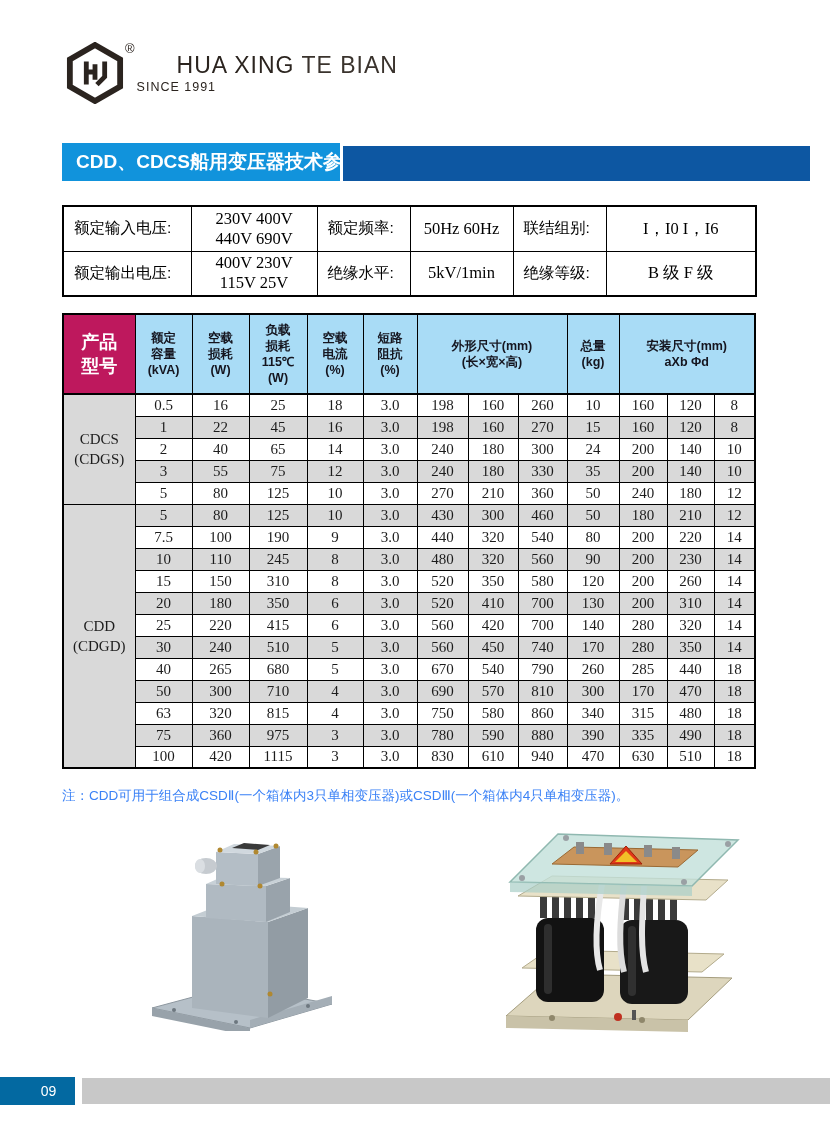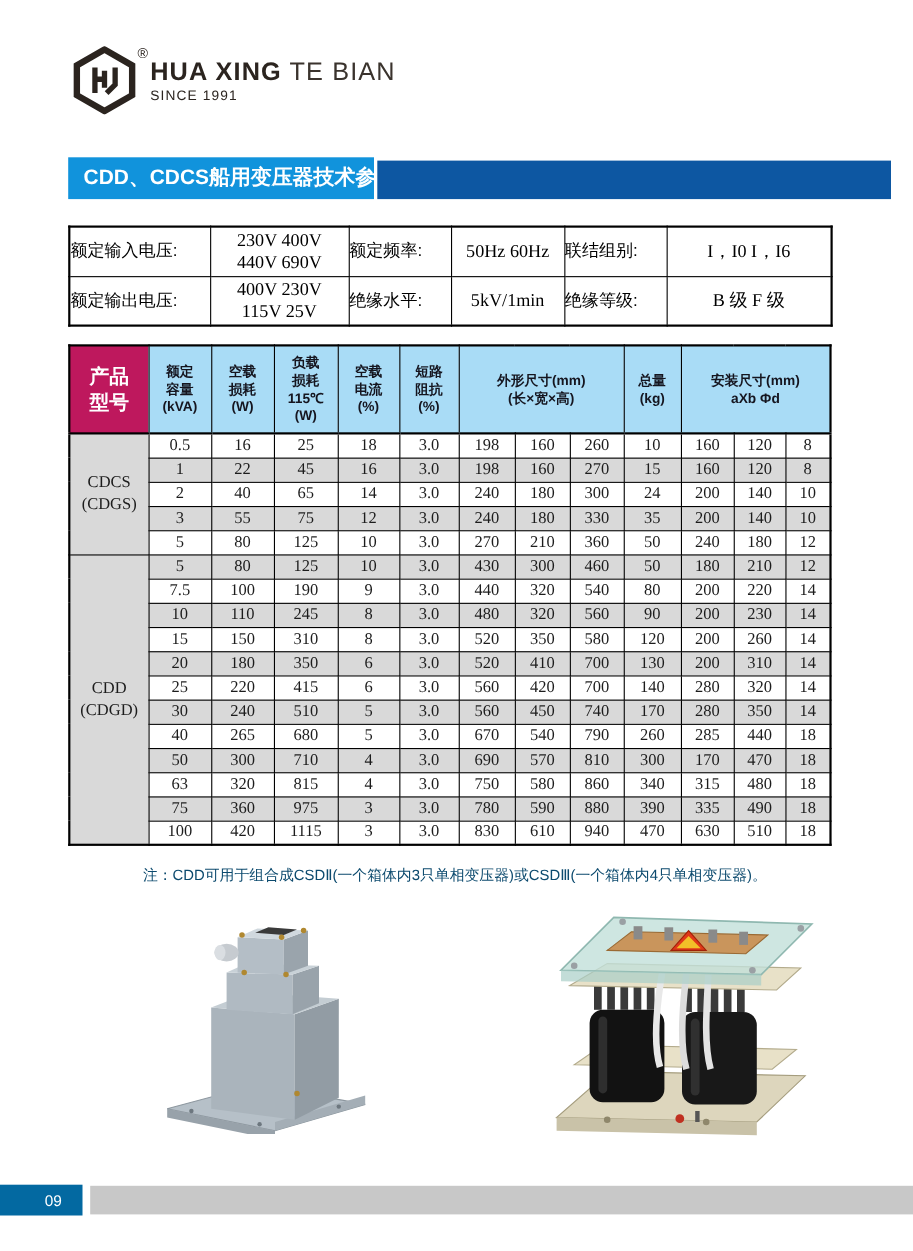--- a/index.html
+++ b/index.html
@@ -5,54 +5,54 @@
   * { margin:0; padding:0; box-sizing:border-box; }
   body { background:#fff; font-family:"Liberation Sans", sans-serif; }
   .page { position:relative; width:830px; height:1137px; background:#ffffff; overflow:hidden; }
 
   
   .logo { position:absolute; left:66px; top:42px; display:flex; align-items:flex-start; color:#2b241f; }
   .logo-mark { width:58px; height:62px; }
   .logo-reg { font-size:13px; margin:0 2px 0 1px; line-height:1; }
   .logo-text { margin-top:10px; }
   .logo-line1 { font-size:23px; letter-spacing:1px; white-space:nowrap; }
-  .logo-line1 .b { font-weight:bold; }
+  .logo-line1 .b { font-weight:normal;margin-left:40px; }
   .logo-line1 .l { font-weight:normal; color:#3a332d; }
   .logo-line2 { font-size:12.5px; font-weight:normal; letter-spacing:1px; margin-top:1px; }
 
   
   .title-bar { position:absolute; left:62px; top:143px; width:686px; height:38px; }
   .title-light { position:absolute; left:0; top:0; width:278px; height:38px; line-height:38px;
                  padding-left:14px; color:#fff; font-weight:bold; font-size:19px; white-space:nowrap; }
   .title-dark  { position:absolute; left:281px; top:3px; width:467px; height:35px; }
 
   
   .spec-table { position:absolute; left:62px; top:205px; border-collapse:collapse; table-layout:fixed; }
   .spec-table td { border:1.5px solid #000; height:45px; vertical-align:middle; color:#000; }
   .spec-table { border:2px solid #000; }
-  .spec-label { font-size:15.5px; text-align:left; }
+  .spec-label { font-size:15.5px; padding-left:10px; text-align:left; }
   .spec-value { font-family:"Liberation Serif","DejaVu Serif",serif; font-size:16.5px; text-align:center;
                 white-space:pre-line; line-height:1.2; }
 
   
   .main-table { position:absolute; left:62px; top:313px; border-collapse:collapse; table-layout:fixed;
                 border:2px solid #000; }
   .main-table th, .main-table td { border:1px solid #000; text-align:center; vertical-align:middle; }
   .main-table thead th { background:#A9DCF6; font-size:12.5px; font-weight:bold; color:#15151f;
                          white-space:pre-line; line-height:1.3; height:80px; border-bottom:2px solid #000; }
   .main-table thead th.model-head { background:#be185d; color:#fff; font-size:18px; line-height:1.35;margin-top:37px; }
   .main-table tbody td { font-family:"Liberation Serif","DejaVu Serif",serif; font-size:15px; color:#1c1c1c;
                          height:22px; background:#fff; }
   .main-table tbody tr:nth-child(even) td { background:#D9D9D9; }
   .main-table tbody td.model-cell { background:#D9D9D9 !important; font-size:15px; white-space:pre-line;
                                     line-height:1.35; }
 
   
-  .note { position:absolute; left:62px; top:787px; width:703px; text-align:center;
-          font-size:13.5px; color:#0c4a6e; }
+  .note { position:absolute; left:62px; top:787px; width:703px; text-align:left;
+          font-size:13.5px; color:#3b82f6; }
 
   
   .photo-left  { position:absolute; left:140px; top:826px; }
   .photo-right { position:absolute; left:492px; top:820px; }
 
   
   .footer-tab { position:absolute; left:0; top:1077px; width:75px; height:28px; background:#0369a1;
                 color:#fff; font-size:14px; line-height:28px; text-align:center; padding-left:22px; }
   .footer-bar { position:absolute; left:82px; top:1078px; width:748px; height:26px; background:#C8C8C8; }
 </style>

